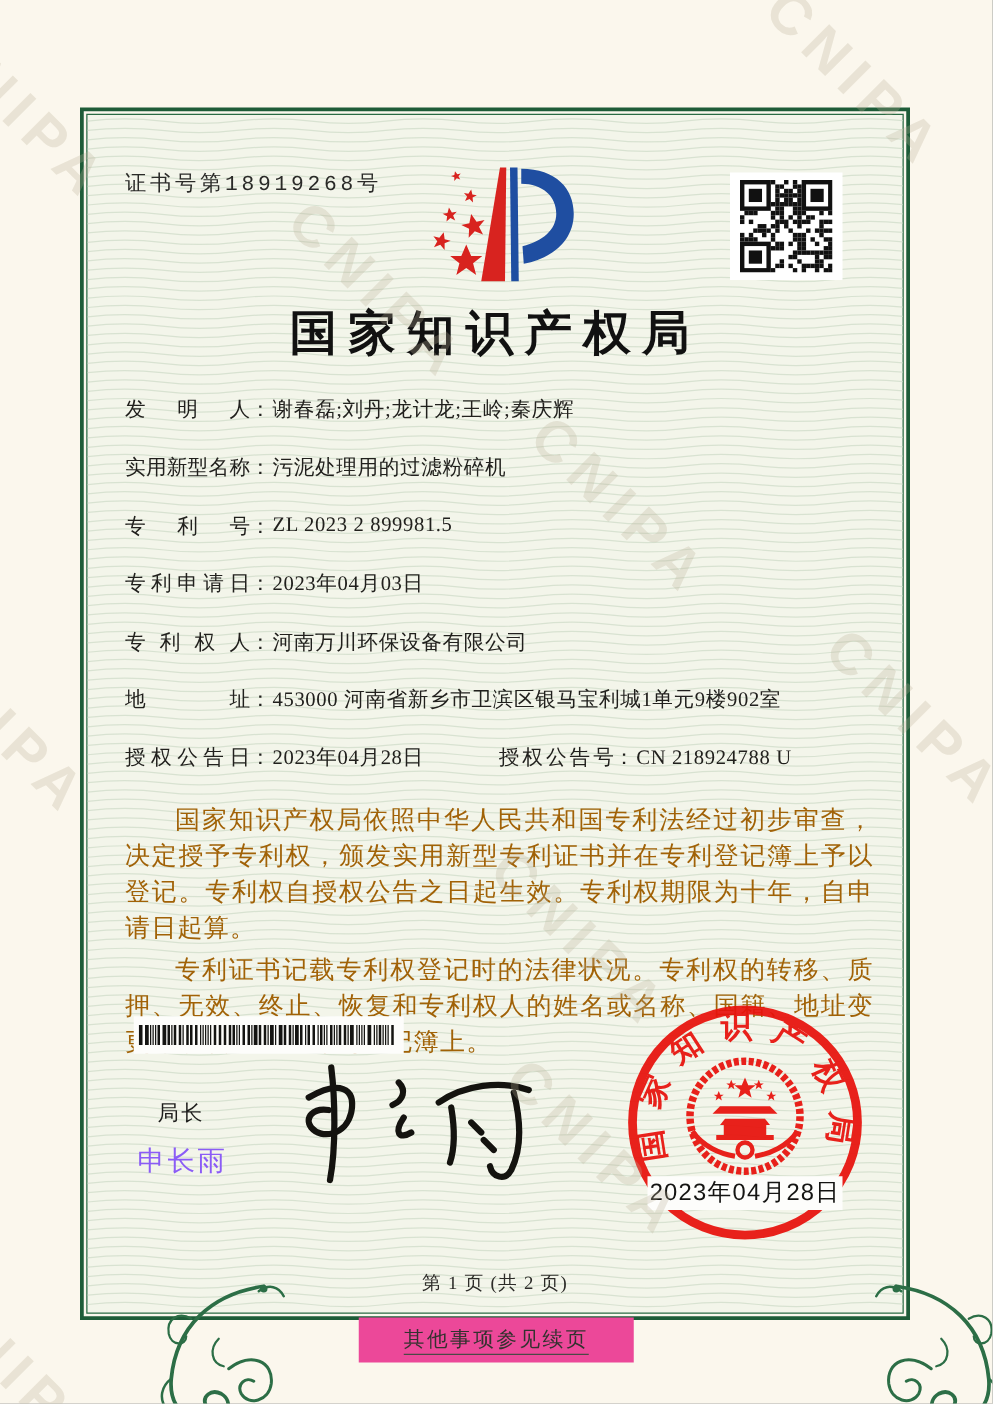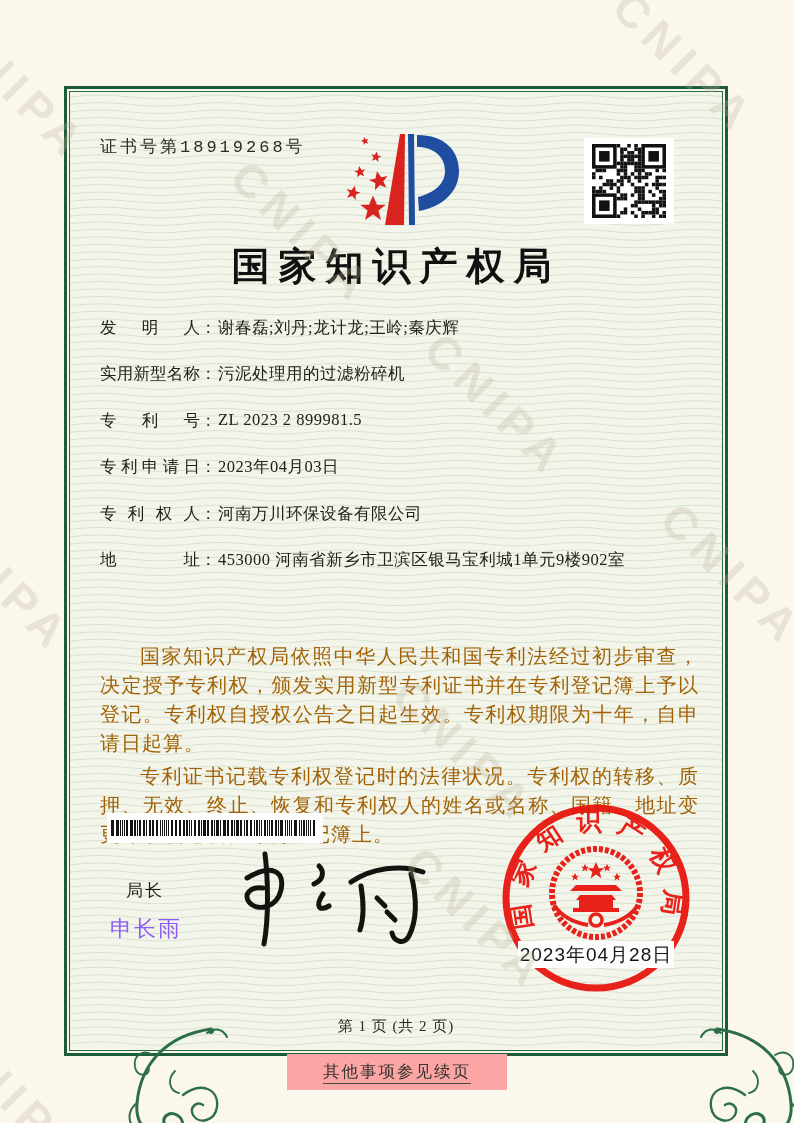--- a/index.html
+++ b/index.html
@@ -78,21 +78,21 @@
     position:absolute;left:22px;top:140px;width:156px;height:27px;background:#fdfdfb;
     text-align:center;font-size:19px;color:#141412;line-height:27px;letter-spacing:1px;
     font-family:"Liberation Sans","DejaVu Sans",sans-serif;
   }
   
   .page-indicator{
     position:absolute;left:0;top:928px;width:100%;text-align:center;
     font-size:15px;color:#2c2b28;letter-spacing:1px;
   }
   .bottom-note{
-    position:absolute;left:287px;top:1054px;width:220px;height:36px;background:#fca5a5;
+    position:absolute;left:287px;top:1054px;width:220px;height:36px;background:#ec4899;
     z-index:5;text-align:center;font-size:16.5px;line-height:36px;color:#33322f;
     letter-spacing:2px;
   }
   .bottom-note span{border-bottom:1px solid #4a4946;padding-bottom:2px;}
   
   .orn{position:absolute;z-index:6;}
   .orn-bl{left:56px;top:936px;}
   .orn-br{left:618px;top:936px;transform:scaleX(-1);}
 </style>
 </head>
@@ -434,20 +434,21 @@
 
       <div class="title">国家知识产权局</div>
 
       <div class="fields" id="fields">
           <div class="field-row"><span class="flabel">发明人</span><span class="fcolon">：</span><span class="fvalue">谢春磊;刘丹;龙计龙;王岭;秦庆辉</span></div>
           <div class="field-row"><span class="flabel">实用新型名称</span><span class="fcolon">：</span><span class="fvalue">污泥处理用的过滤粉碎机</span></div>
           <div class="field-row"><span class="flabel">专利号</span><span class="fcolon">：</span><span class="fvalue">ZL 2023 2 899981.5</span></div>
           <div class="field-row"><span class="flabel">专利申请日</span><span class="fcolon">：</span><span class="fvalue">2023年04月03日</span></div>
           <div class="field-row"><span class="flabel">专利权人</span><span class="fcolon">：</span><span class="fvalue">河南万川环保设备有限公司</span></div>
           <div class="field-row"><span class="flabel">地址</span><span class="fcolon">：</span><span class="fvalue">453000 河南省新乡市卫滨区银马宝利城1单元9楼902室</span></div>
+          <div class="field-row"><span class="flabel">授权公告日</span><span class="fcolon">：</span><span class="fvalue">2023年04月28日</span><span class="fpair2"><span class="flabel">授权公告号</span><span class="fcolon">：</span><span class="fvalue">CN 218924788 U</span></span></div>
         </div>
 
       <div class="paras">
         <p>国家知识产权局依照中华人民共和国专利法经过初步审查，决定授予专利权，颁发实用新型专利证书并在专利登记簿上予以登记。专利权自授权公告之日起生效。专利权期限为十年，自申请日起算。</p>
         <p>专利证书记载专利权登记时的法律状况。专利权的转移、质押、无效、终止、恢复和专利权人的姓名或名称、国籍、地址变更等事项记载在专利登记簿上。</p>
       </div>
 
       <div class="barcode-wrap">
         <svg id="barcode-svg" width="206" height="16" viewBox="0 0 206 16">
             <rect x="0" y="0" width="3" height="16" fill="#141412"></rect>

